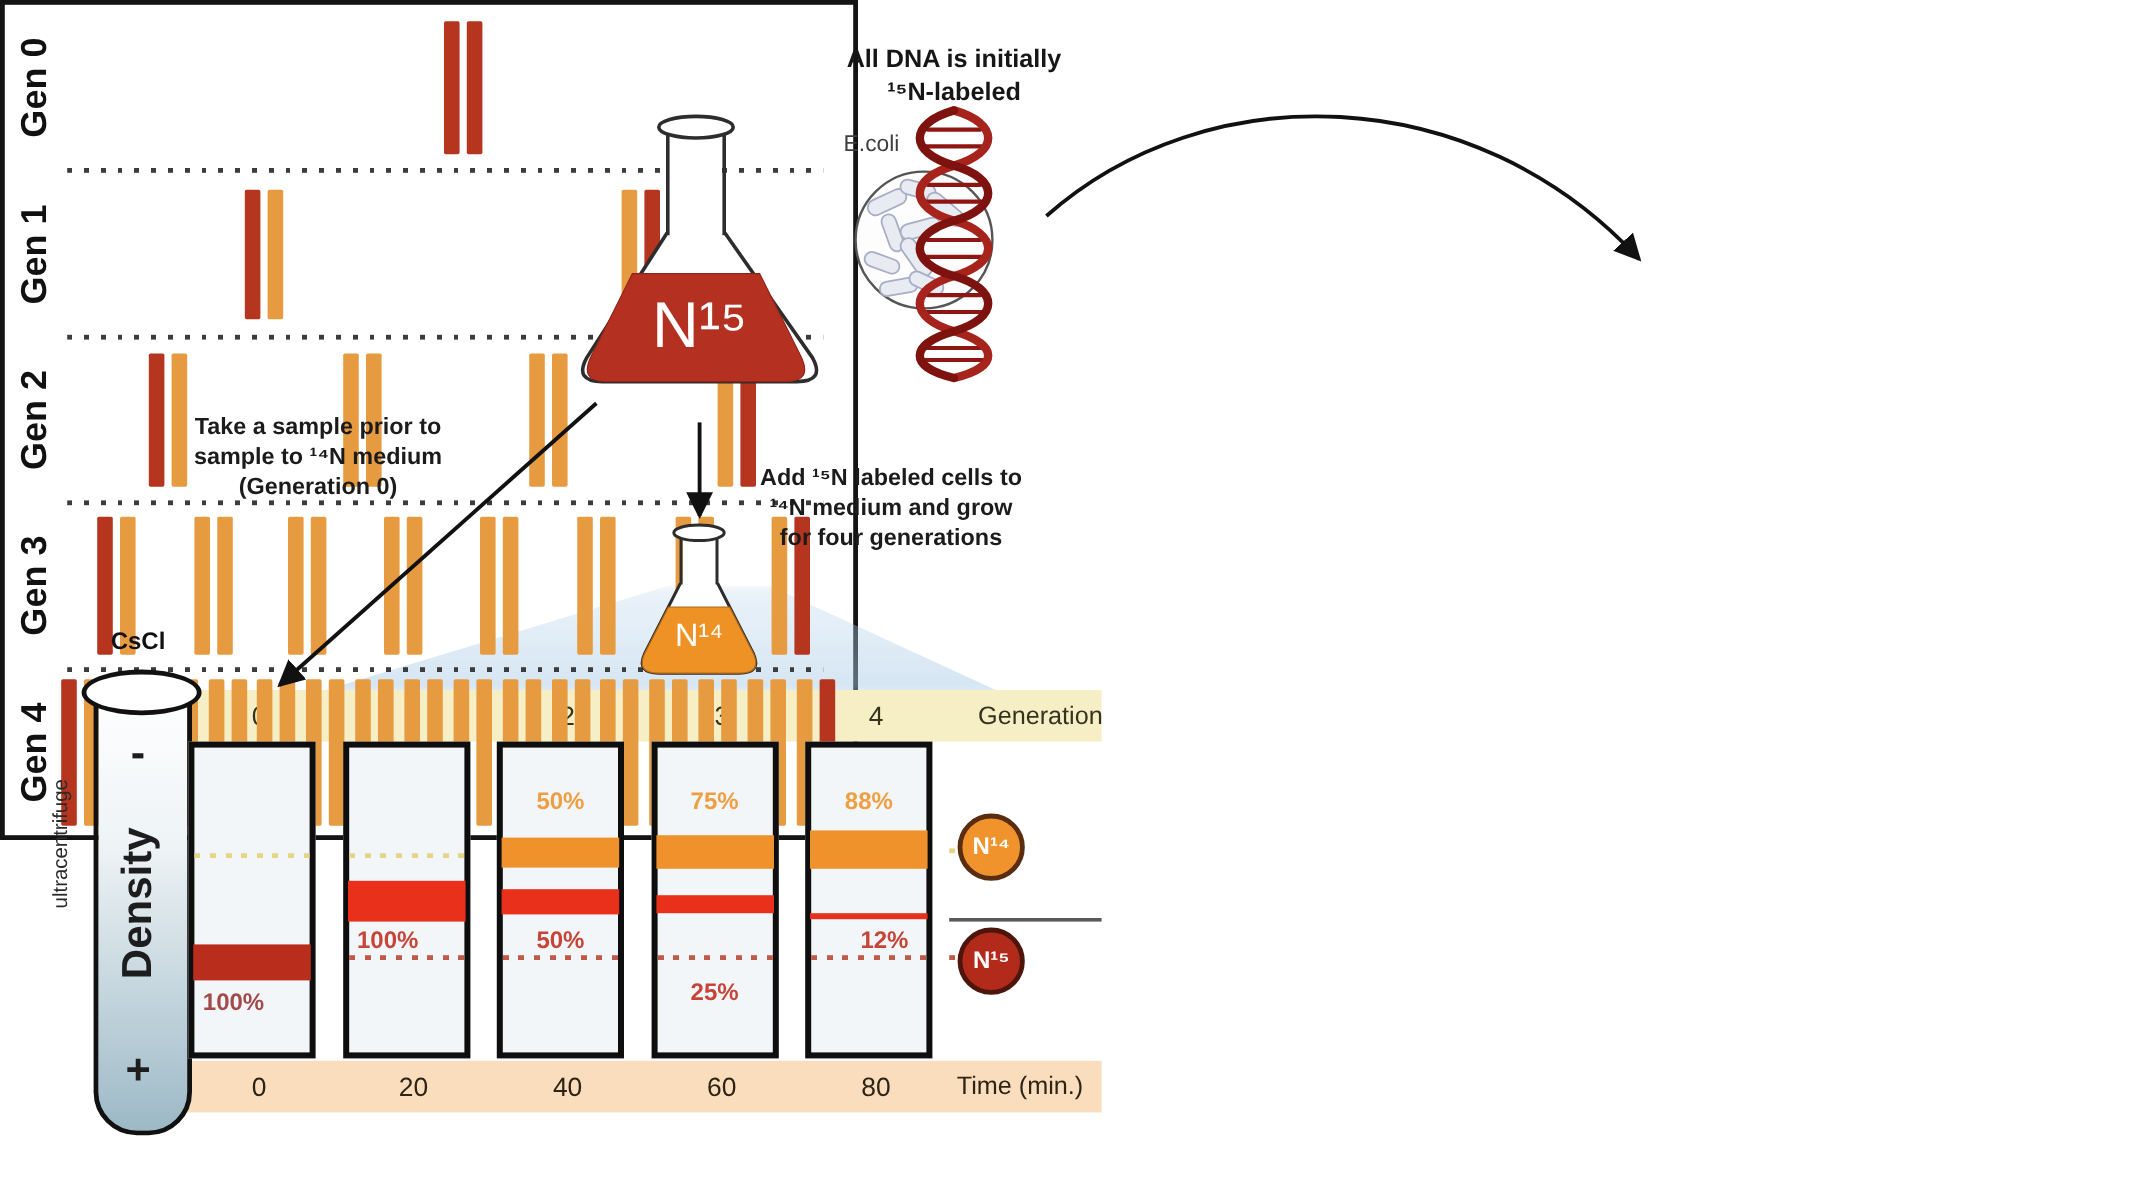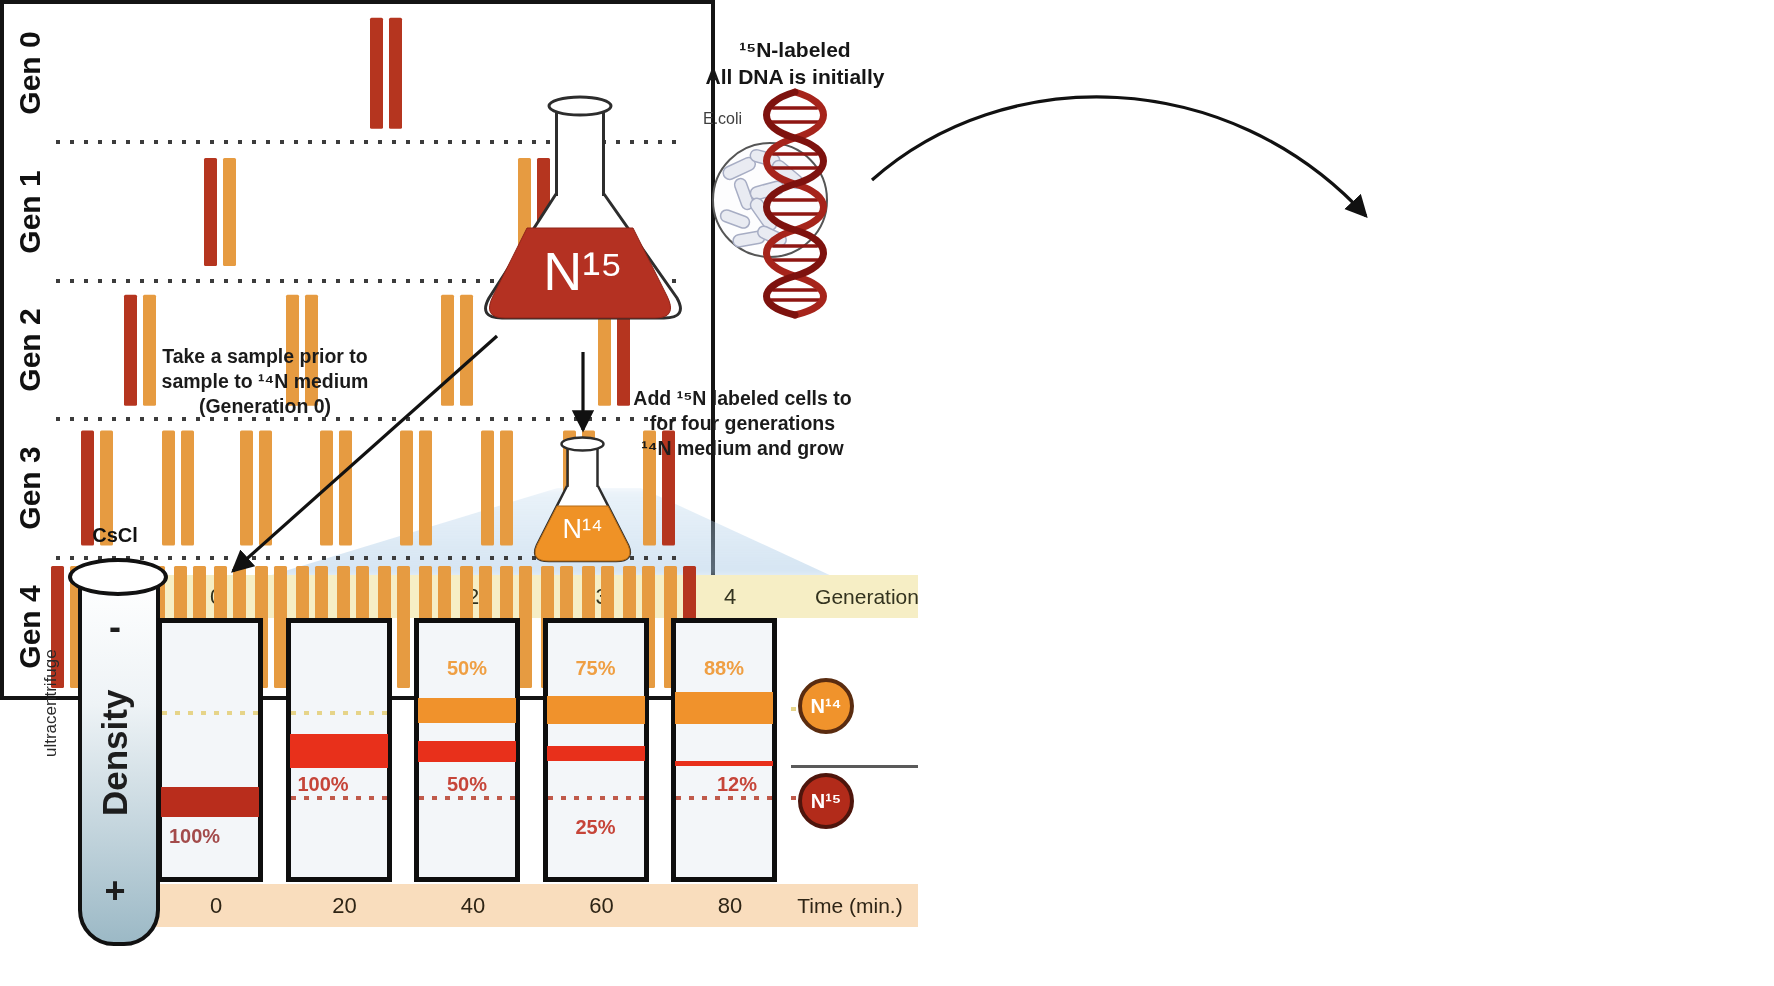--- a/index.html
+++ b/index.html
@@ -9,21 +9,21 @@
   
   :root{
     --heavy-dna:#b5351f; --light-dna:#e69b41;
     --heavy-band:#b92d1c; --hybrid-band:#e8301b; --light-band:#f0922c;
     --n14-badge-fill:#f0932c; --n15-badge-fill:#b22b1a;
     --header-band:#f6eec5; --time-band:#f9ddbd;
   }
   
   .top-note{left:585px;top:36px;width:420px;text-align:center;font-weight:bold;
             font-size:21px;line-height:27px;color:#161616;}
-  .ecoli-label{left:703px;top:110px;width:90px;font-size:16px;color:#3f3f3f;}
+  .ecoli-label{left:703px;top:110px;width:90px;font-size:19px;color:#3f3f3f;}
   .note-block{font-weight:bold;font-size:19.5px;line-height:25px;text-align:center;color:#1b1b1b;}
   #take-sample{left:115px;top:344px;width:300px;}
   #add-cells{left:590px;top:386px;width:305px;}
   
   .flask15-label{left:493px;top:240px;width:180px;text-align:center;font-size:54px;color:#fff;}
   .flask14-label{left:547px;top:514px;width:71px;text-align:center;font-size:27px;color:#fff;}
   
   #beam{left:262px;top:488px;width:574px;height:90px;
         clip-path:polygon(51.5% 0,66% 0,100% 100%,0 100%);
         background:linear-gradient(rgba(183,212,236,.28),rgba(170,202,230,.5));
@@ -89,34 +89,34 @@
   .txt{z-index:3;}
 </style>
 </head>
 <body>
 
 <div id="stage">
 
   <div id="beam" class="abs"></div>
 
   <div class="abs top-note txt">
+    <div>All DNA is initially</div>
     <div>¹⁵N-labeled</div>
-    <div>All DNA is initially</div>
   </div>
   <div class="abs ecoli-label txt">E.coli</div>
 
   <div id="take-sample" class="abs note-block txt">
     <div>Take a sample prior to</div>
     <div>sample to ¹⁴N medium</div>
     <div>(Generation 0)</div>
   </div>
   <div id="add-cells" class="abs note-block txt">
     <div>Add ¹⁵N labeled cells to</div>
+    <div>¹⁴N medium and grow</div>
     <div>for four generations</div>
-    <div>¹⁴N medium and grow</div>
   </div>
 
   <svg id="art" class="abs" width="1774" height="986" viewBox="0 0 1774 986">
     <defs>
       <marker id="ah" markerWidth="10" markerHeight="10" refX="6.2" refY="3.5" orient="auto">
         <path d="M0,0 L7,3.5 L0,7 Z" fill="#111"></path>
       </marker>
     </defs>
 
     <g>

